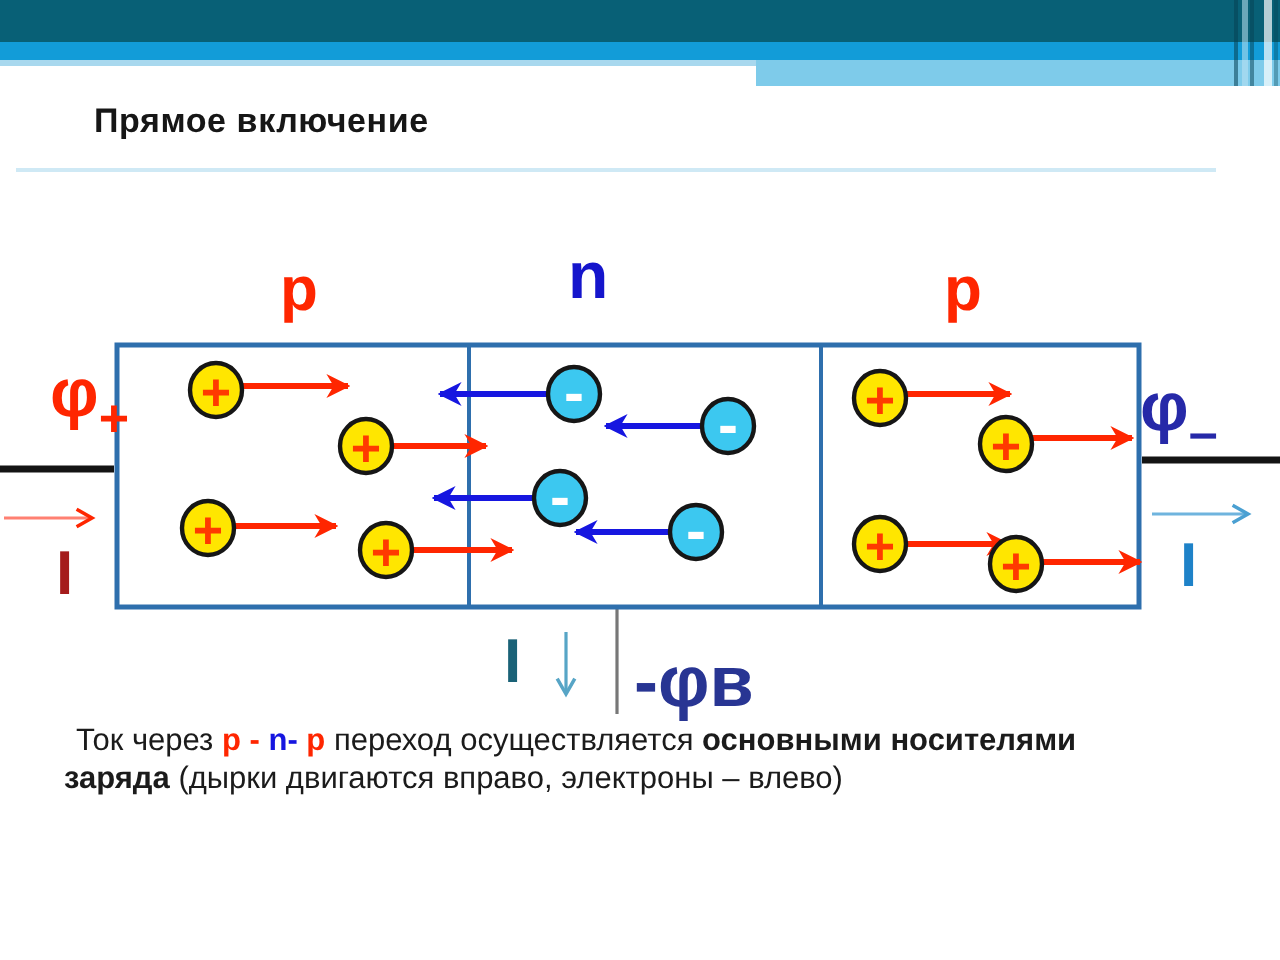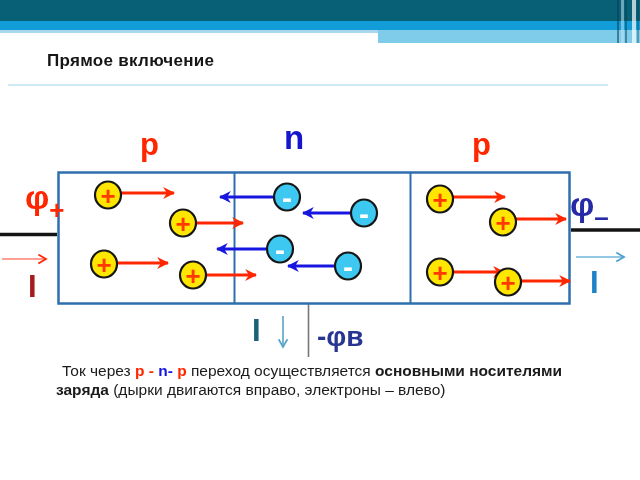--- a/index.html
+++ b/index.html
@@ -31,23 +31,23 @@
   .lbl-n{left:284px;top:121px;font-size:33px;color:#1515cc;}
   .lbl-p-right{left:472px;top:129px;font-size:31px;color:#ff2600;}
   .phi{font-weight:bold;line-height:1;}
   .phi-plus{left:25px;top:180px;color:#ff2600;font-size:34px;}
   .phi-minus{left:570px;top:187px;color:#2629a8;font-size:34px;}
   .phi .sub{font-size:26px;position:relative;top:10px;font-weight:bold;}
   .cur{font-weight:bold;font-size:31px;line-height:1;}
   .cur-left{left:28px;top:271px;color:#a51c1c;}
   .cur-right{left:590px;top:267px;color:#1e82c8;}
   .cur-bottom{left:252px;top:315px;color:#1a6277;}
-  .phi-b{left:317px;top:323px;font-size:28px;font-weight:bold;color:#283593;line-height:1;}
+  .phi-b{left:317px;top:323px;font-size:36px;font-weight:bold;color:#283593;line-height:1;}
   
-  .caption{left:32px;top:361px;width:556px;font-size:15.5px;line-height:19px;color:#1b1b1b;text-indent:6px;margin-left:24px;}
+  .caption{left:32px;top:361px;width:556px;font-size:15.5px;line-height:19px;color:#1b1b1b;text-indent:6px;}
   .caption .b{font-weight:bold;}
   .caption .red{color:#ff2600;font-weight:bold;}
   .caption .blue{color:#1515e0;font-weight:bold;}
 </style>
 </head>
 <body>
 
 <div class="abs bar-dark"></div>
 <div class="abs bar-mid"></div>
 <div class="abs bar-pale-left"></div>

